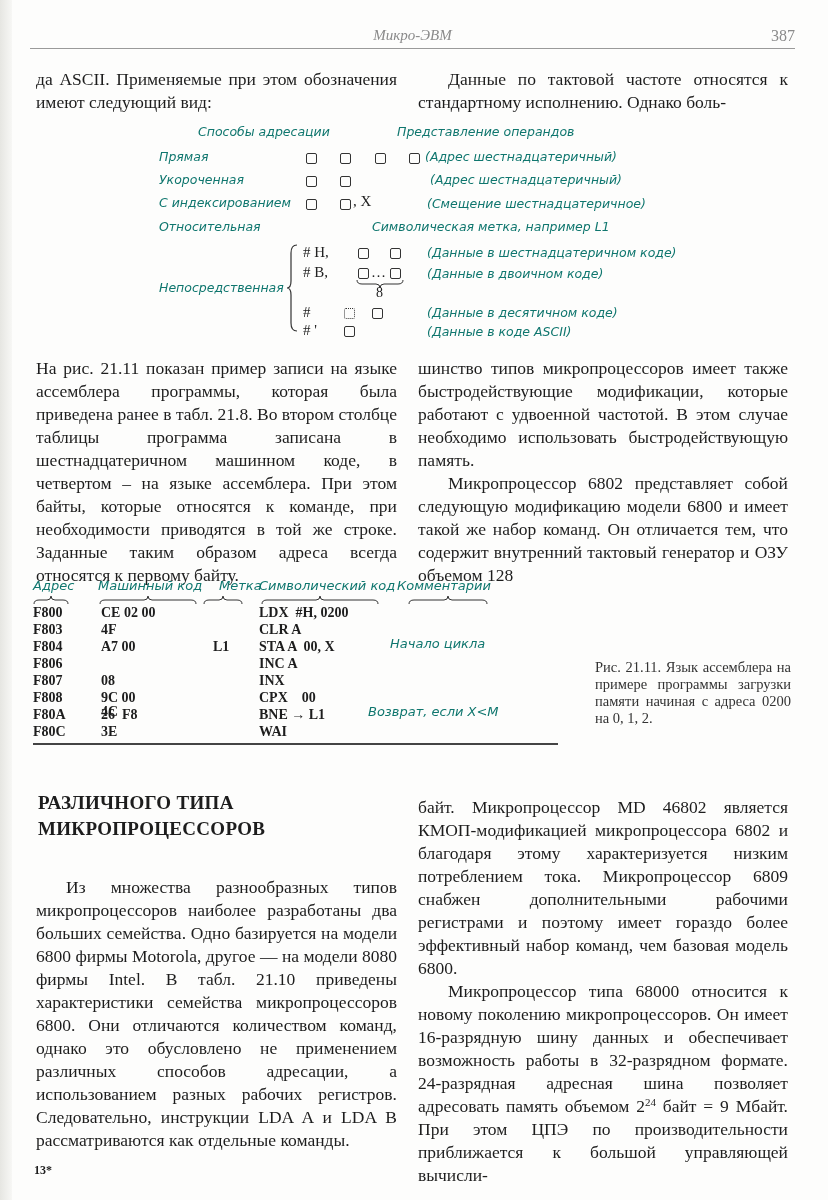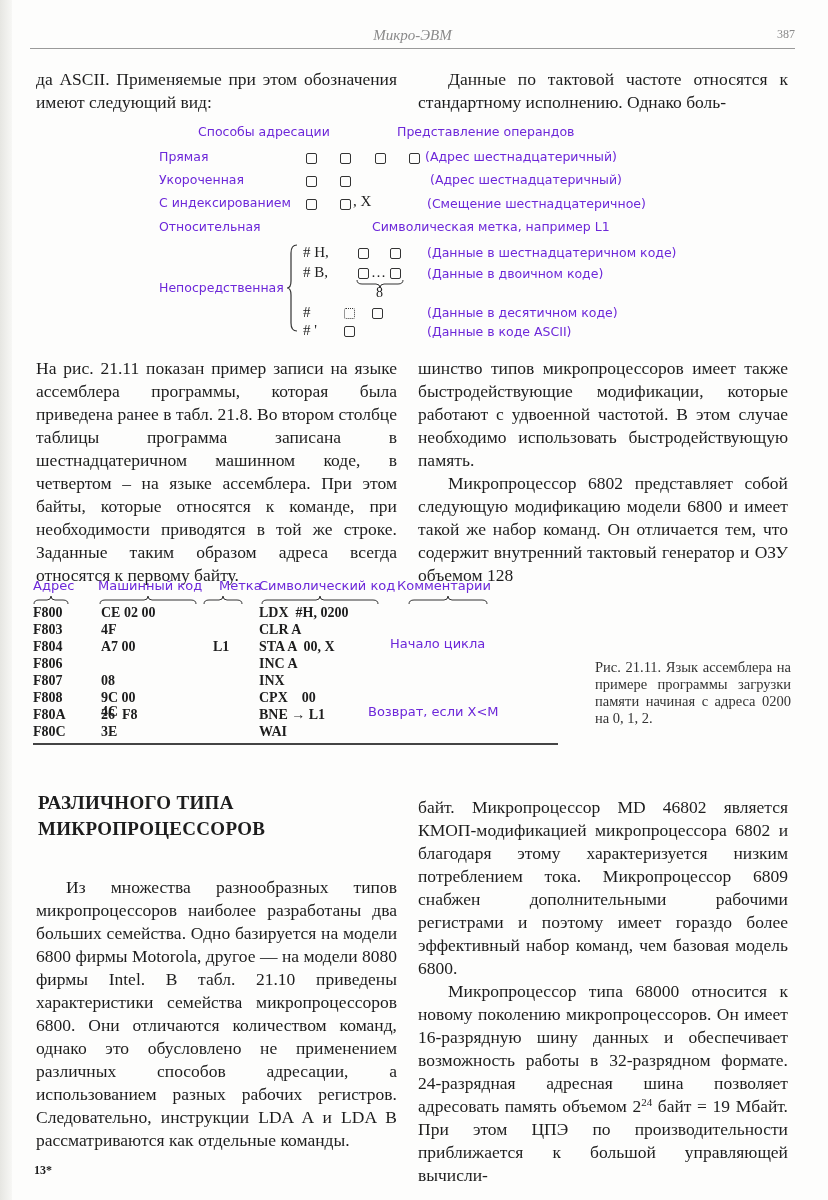--- a/index.html
+++ b/index.html
@@ -15,30 +15,30 @@
   }
   .running-head {
     position: absolute; left: 30px; top: 24px; width: 765px; height: 24px;
     border-bottom: 1px solid #9a9a9a;
   }
   .running-title {
     position: absolute; left: 0; right: 0; top: 3px; text-align: center;
     font-style: italic; font-size: 15px; color: #8a8a8a;
   }
   .page-number {
-    position: absolute; right: 0; top: 3px; font-size: 12px; color: #8a8a8a;
+    position: absolute; right: 0; top: 3px; font-size: 16px; color: #8a8a8a;
   }
   .text-block {
     position: absolute; font-size: 17.5px; line-height: 23px; text-align: justify;
   }
   .text-block p { margin: 0; }
   .indent { text-indent: 30px; }
   .hand {
-    font-family: "DejaVu Sans", sans-serif; font-size: 12.5px;
-    color: #6d28d9; position: absolute; white-space: nowrap;
+    font-family: "DejaVu Sans", sans-serif; font-style: italic; font-size: 12.5px;
+    color: #0f766e; position: absolute; white-space: nowrap;
   }
   .box {
     position: absolute; width: 11px; height: 11px; border: 1.3px solid #333;
     border-radius: 2px; box-sizing: border-box;
   }
   .box.dashed { border-style: dotted; }
   .serif-sym {
     position: absolute; font-family: "Liberation Serif", serif; font-size: 15px;
     white-space: nowrap; color: #222;
   }
@@ -239,16 +239,16 @@
 <div class="section-title">
   <div>РАЗЛИЧНОГО ТИПА</div>
   <div>МИКРОПРОЦЕССОРОВ</div>
 </div>
 
 <div class="text-block" style="left:36px; top:876px; width:361px;">
   <p class="indent">Из множества разнообразных типов микропроцессоров наиболее разработаны два больших семейства. Одно базируется на модели 6800 фирмы Motorola, другое — на модели 8080 фирмы Intel. В табл. 21.10 приведены характеристики семейства микропроцессоров 6800. Они отличаются количеством команд, однако это обусловлено не применением различных способов адресации, а использованием разных рабочих регистров. Следовательно, инструкции LDA A и LDA B рассматриваются как отдельные команды.</p>
 </div>
 <div class="text-block" style="left:418px; top:796px; width:370px;">
   <p>байт. Микропроцессор MD 46802 является КМОП-модификацией микропроцессора 6802 и благодаря этому характеризуется низким потреблением тока. Микропроцессор 6809 снабжен дополнительными рабочими регистрами и поэтому имеет гораздо более эффективный набор команд, чем базовая модель 6800.</p>
-  <p class="indent"><span>Микропроцессор типа 68000 относится к новому поколению микропроцессоров. Он имеет 16-разрядную шину данных и обеспечивает возможность работы в 32-разрядном формате. 24-разрядная адресная шина позволяет адресовать память объемом 2</span><sup>24</sup><span> байт = 19 Мбайт. При этом ЦПЭ по производительности приближается к большой управляющей вычисли-</span></p>
+  <p class="indent"><span>Микропроцессор типа 68000 относится к новому поколению микропроцессоров. Он имеет 16-разрядную шину данных и обеспечивает возможность работы в 32-разрядном формате. 24-разрядная адресная шина позволяет адресовать память объемом 2</span><sup>24</sup><span> байт = 9 Мбайт. При этом ЦПЭ по производительности приближается к большой управляющей вычисли-</span></p>
 </div>
 
 <div class="signature">13*</div>
 
 </body></html>

